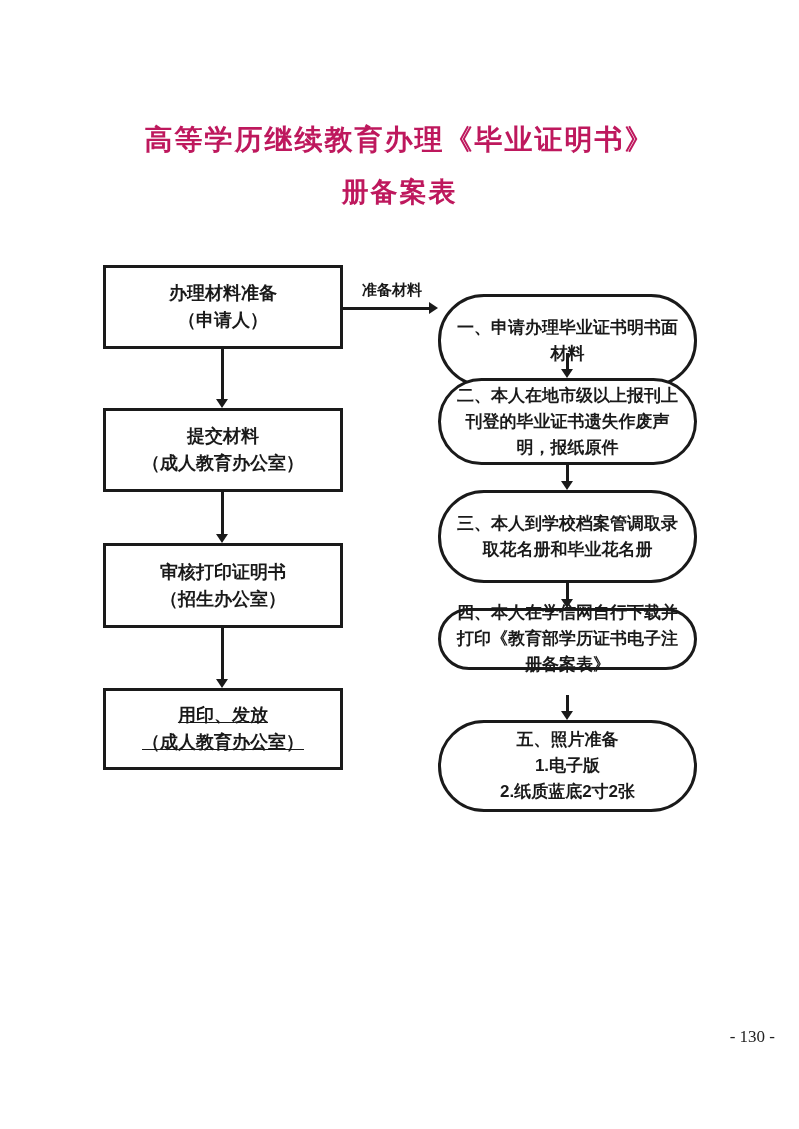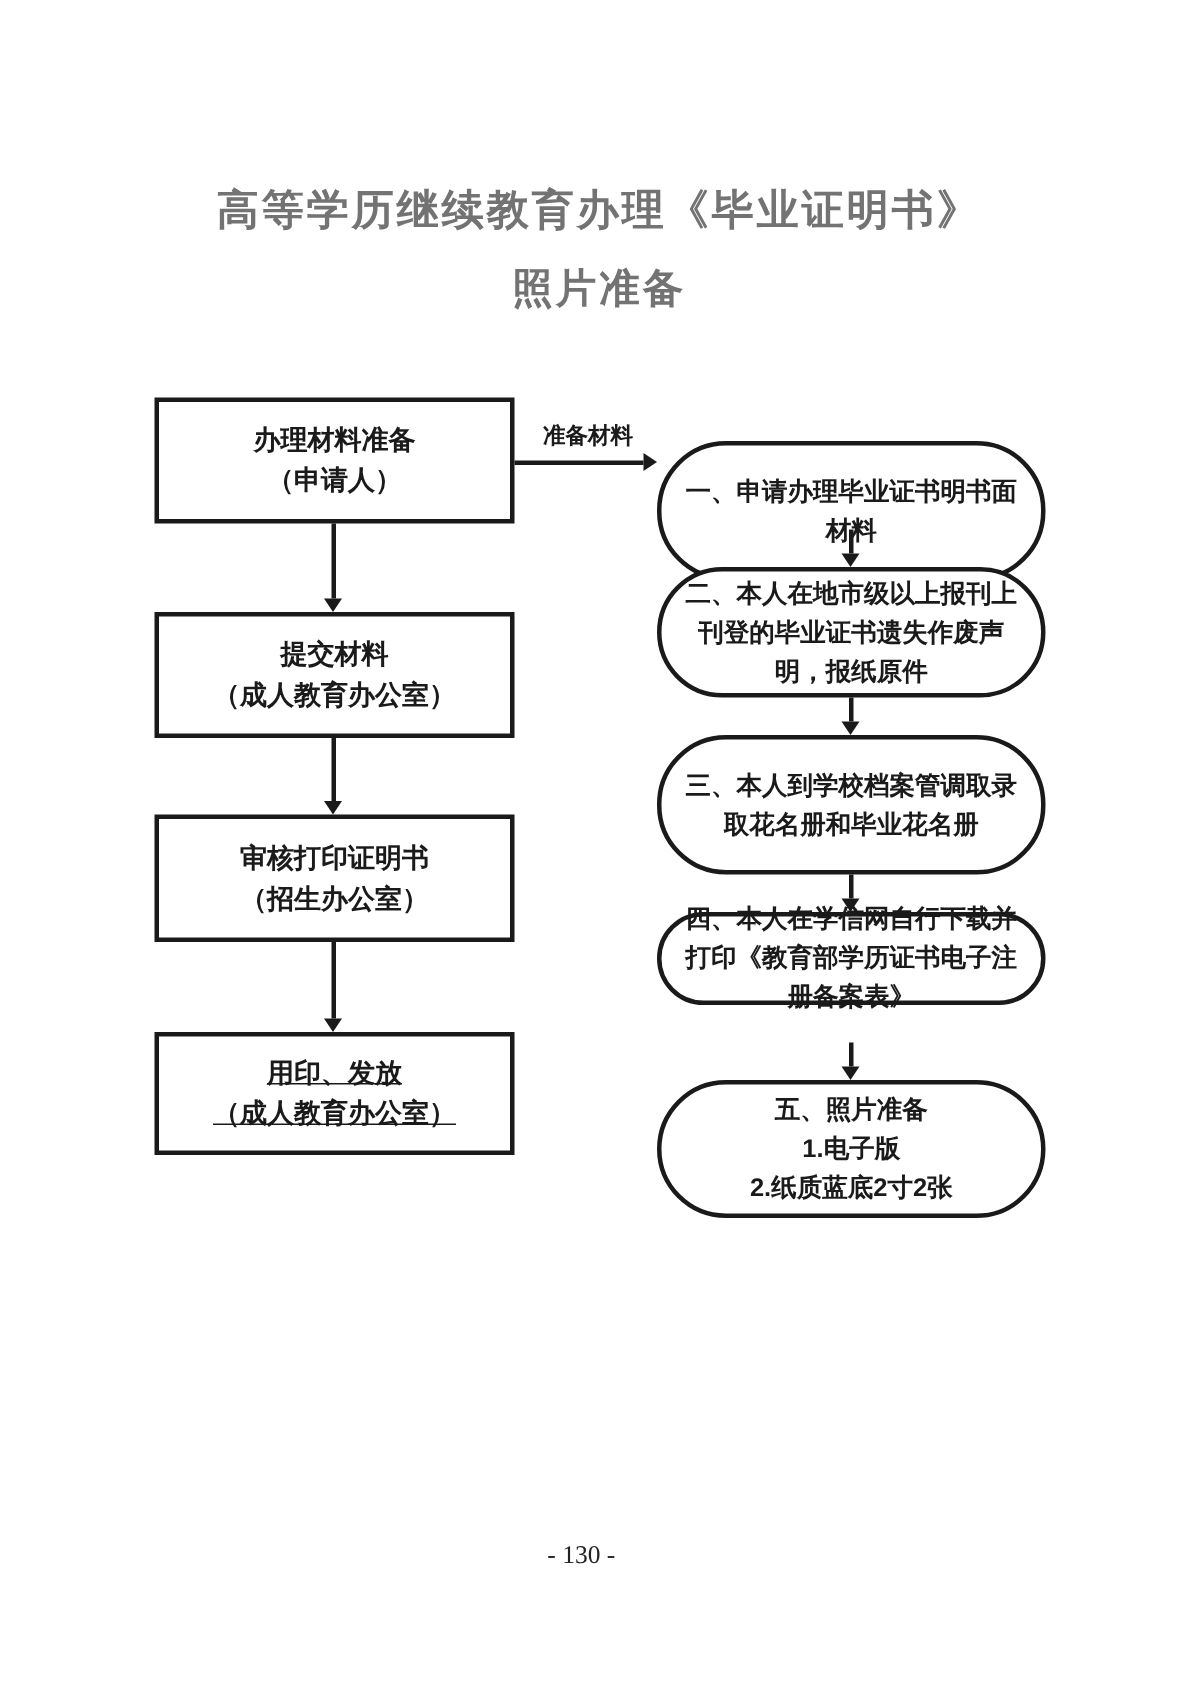--- a/index.html
+++ b/index.html
@@ -18,21 +18,21 @@
   }
 
   
   .doc-title {
     position: absolute;
     left: 0;
     width: 100%;
     text-align: center;
     font-family: "Liberation Serif", "DejaVu Serif", serif;
     font-weight: bold;
-    color: #737373;
+    color: #be185d;
     letter-spacing: 2px;
   }
   .doc-title.line1 { top: 121px; font-size: 28px; }
   .doc-title.line2 { top: 174px; font-size: 27px; }
 
   
   .node {
     position: absolute;
     box-sizing: border-box;
     border: 3px solid #1a1a1a;
@@ -117,33 +117,33 @@
     font-size: 15px;
     color: #1a1a1a;
   }
 
   
   .page-number {
     position: absolute;
     left: 0;
     top: 1027px;
     width: 97%;
-    text-align: center;
+    text-align: right;
     font-family: "Liberation Serif", "DejaVu Serif", serif;
     font-size: 17px;
     color: #222222;
   }
 </style>
 </head>
 <body>
 
 <div class="page">
 
   <div class="doc-title line1">高等学历继续教育办理《毕业证明书》</div>
-  <div class="doc-title line2">照片准备</div>
+  <div class="doc-title line2">册备案表</div>
 
   <div class="node rect-node rect-1">
     <span class="node-text">办理材料准备
 （申请人）</span>
   </div>
   <div class="node rect-node rect-2">
     <span class="node-text">提交材料
 （成人教育办公室）</span>
   </div>
   <div class="node rect-node rect-3">

